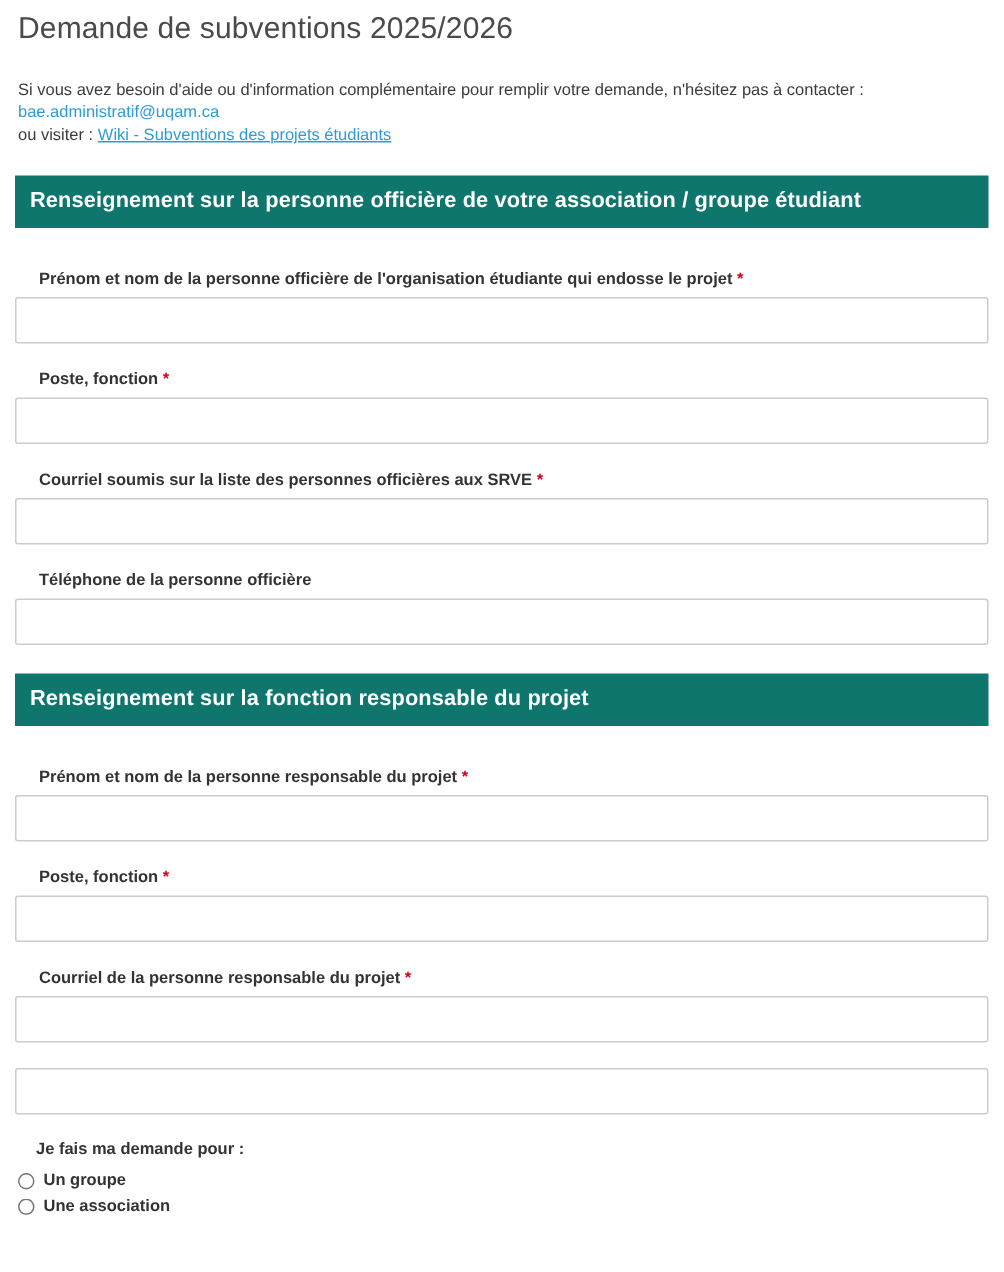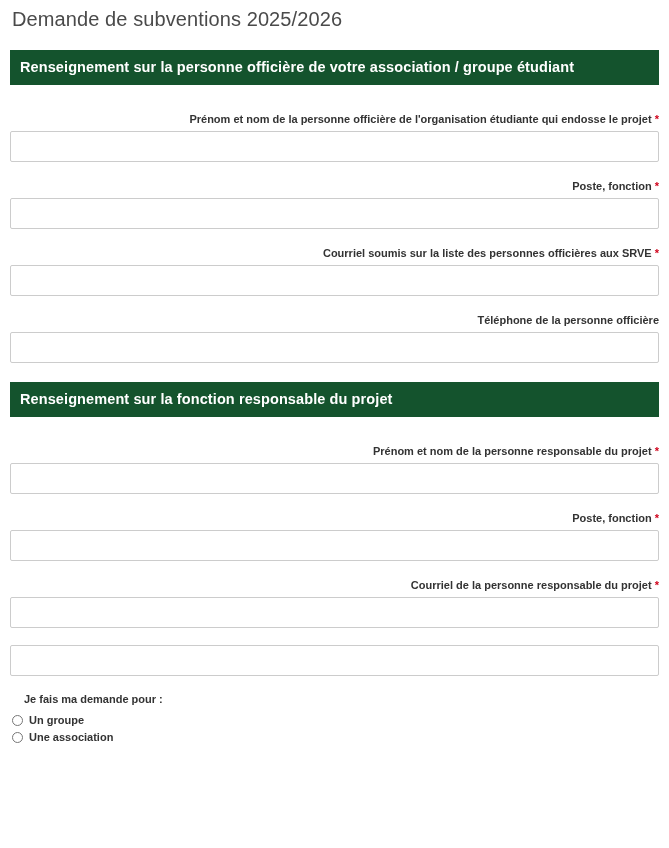--- a/index.html
+++ b/index.html
@@ -34,38 +34,37 @@
   }
   .intro a {
     color: #2e9bd6;
     text-decoration: none;
   }
   .intro a.wiki {
     color: #2e9bd6;
     text-decoration: underline;
   }
   .section-header {
-    background: #14532d;
+    background: #0f766e;
     color: #ffffff;
     font-size: 14.5px;
     font-weight: bold;
     padding: 9px 10px 10px 10px;
     margin: 19px 0 0 0;
     letter-spacing: 0.1px;
   }
   .field {
     margin-top: 17px;
   }
   .field-label {
     font-size: 11px;
     font-weight: bold;
     color: #333333;
-    margin: 0 0 5px 0;
+    margin: 0 0 5px 16px;
     line-height: 14px;
-    text-align: right;
   }
   .req {
     color: #d0021b;
     font-weight: bold;
     font-size: 11px;
   }
   .text-input {
     display: block;
     width: 100%;
     height: 31px;
@@ -108,20 +107,26 @@
     margin: 0 0 2px 14px;
   }
 </style>
 </head>
 <body>
 
 <div class="page">
 
   <div class="form-title">Demande de subventions 2025/2026</div>
 
+  <div class="intro">
+    <span>Si vous avez besoin d'aide ou d'information complémentaire pour remplir votre demande, n'hésitez pas à contacter :</span><br>
+    <a href="#" class="email">bae.administratif@uqam.ca</a><br>
+    <span>ou visiter :</span>
+    <a href="#" class="wiki">Wiki - Subventions des projets étudiants</a>
+  </div>
 
   <div class="section-header">Renseignement sur la personne officière de votre association / groupe étudiant</div>
 
   <div class="field first-in-section">
     <div class="field-label">
       <span>Prénom et nom de la personne officière de l'organisation étudiante qui endosse le projet</span>
       <span class="req">*</span>
     </div>
     <input type="text" class="text-input" value="" style="">
   </div>

